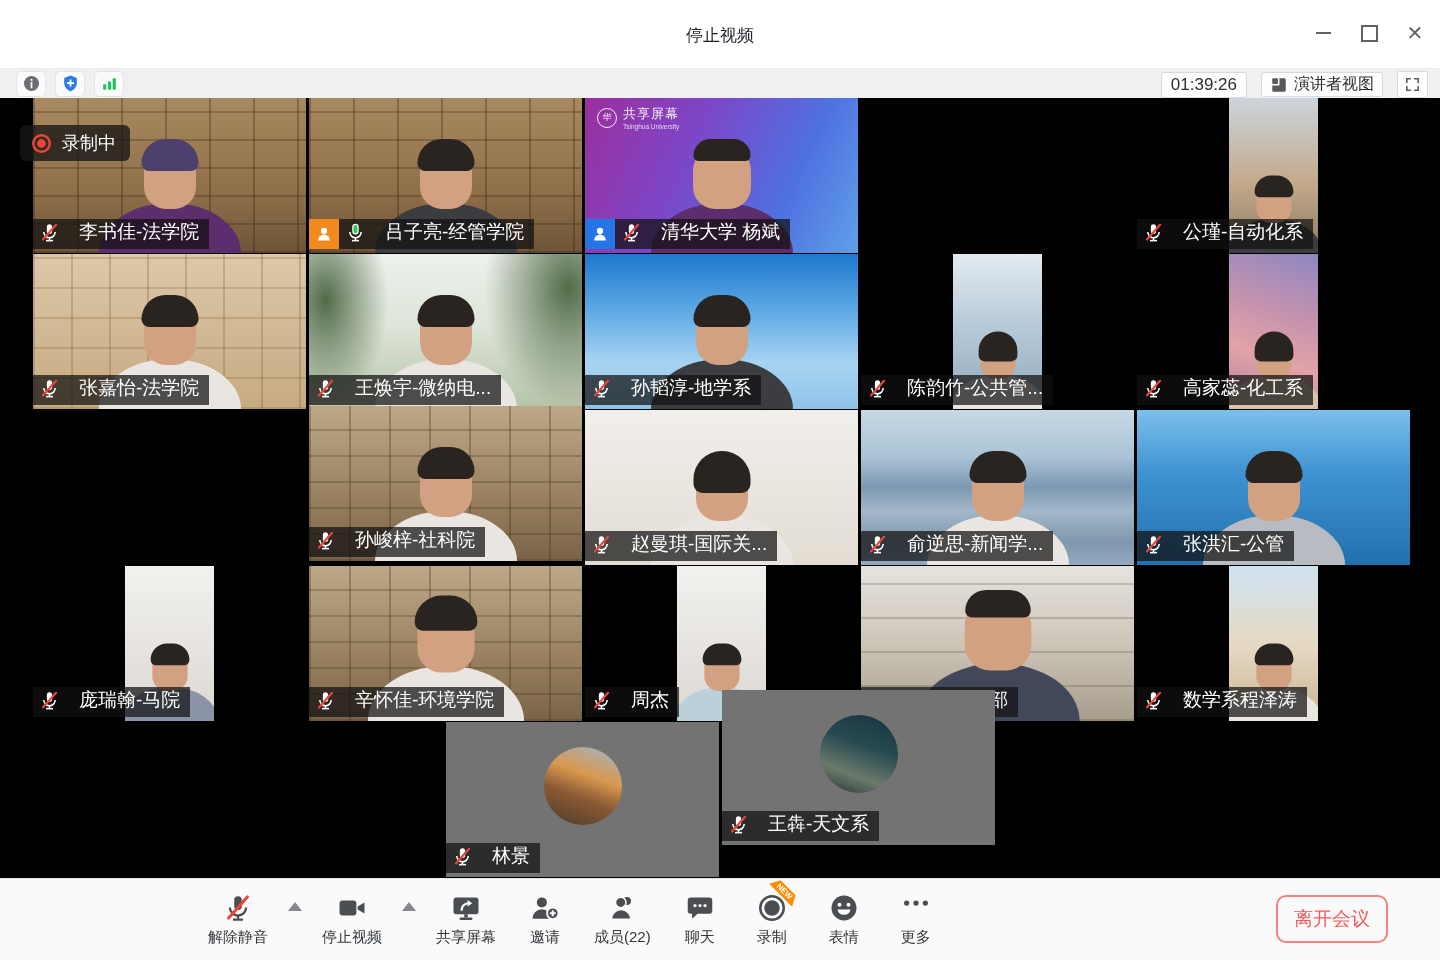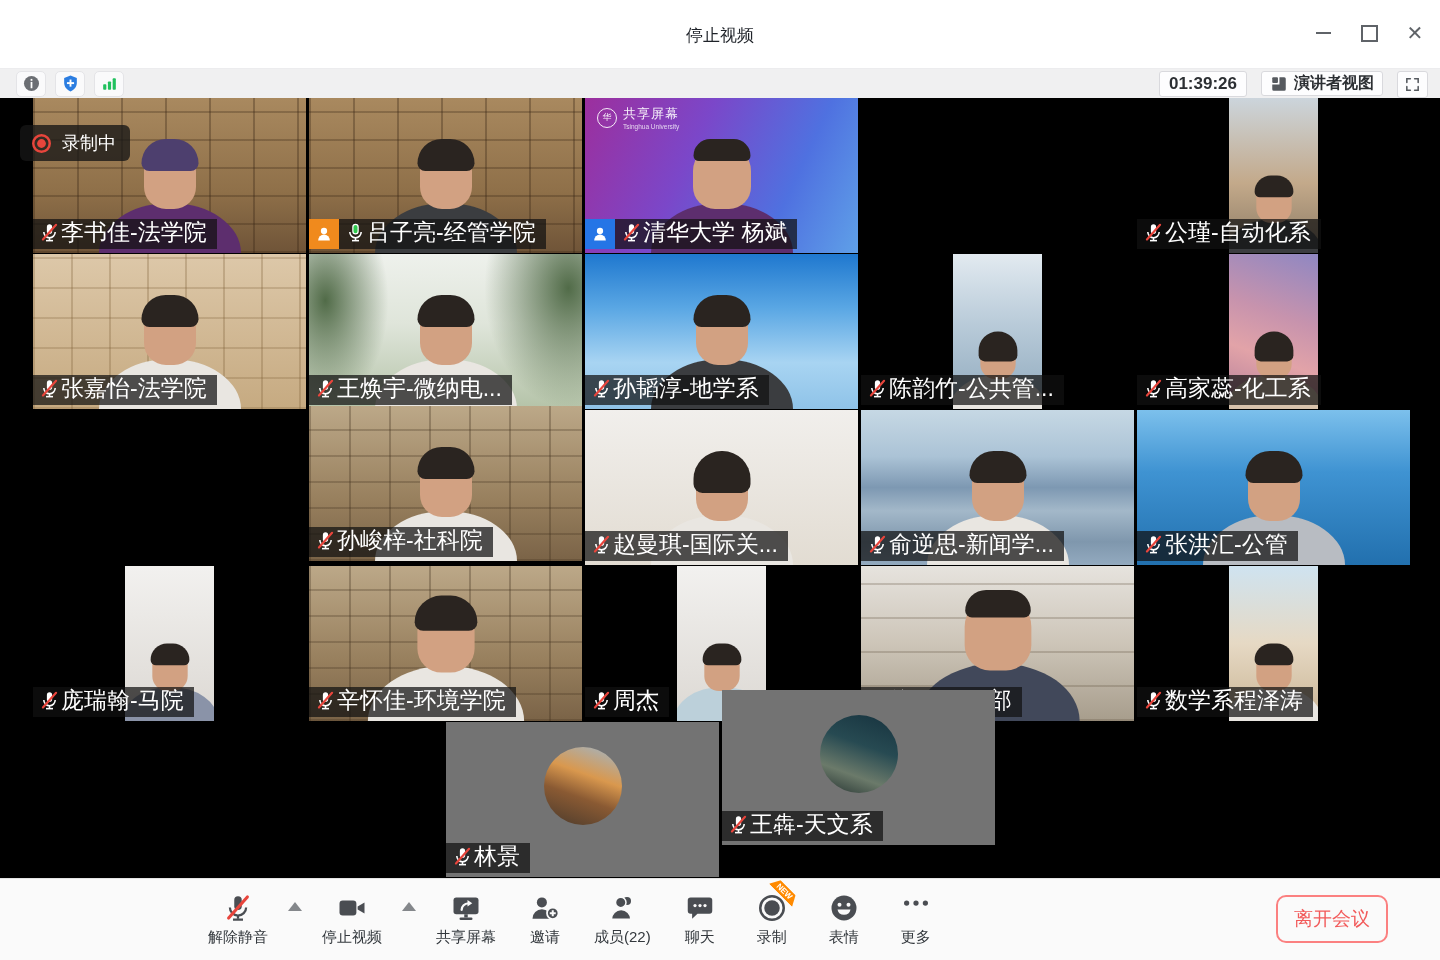--- a/index.html
+++ b/index.html
@@ -13,21 +13,21 @@
   .wincontrols { position:absolute; right:14px; top:22px; display:flex; gap:24px; align-items:center; }
   .wc { width:22px; height:22px; display:flex; align-items:center; justify-content:center; cursor:default; }
   .wc-min::before { content:""; width:15px; height:2px; background:#5f6368; }
   .wc-max::before { content:""; width:13px; height:13px; border:2px solid #5f6368; }
   .wc-close { font-size:20px; color:#5f6368; line-height:1; }
 
   
   .topbar { position:relative; height:30px; background:#f0f0f1; border-top:1px solid #ececee; display:flex; align-items:center; }
   .mini-btn { width:30px; height:26px; margin-left:9px; background:#fafafb; border:1px solid #e4e4e7; border-radius:5px; display:flex; align-items:center; justify-content:center; }
   .mini-btn:first-child{ margin-left:16px; }
-  .topbar-right { position:absolute; right:12px; top:2px; display:flex; align-items:flex-start; gap:14px;font-weight:bold; }
+  .topbar-right { position:absolute; right:12px; top:2px; display:flex; align-items:center; gap:14px; }
   .timer-box { background:#fdfdfe; border:1px solid #d9d9dd; border-radius:3px; padding:2px 9px; font-size:17px; color:#2c2f33; }
   .view-btn { background:#fdfdfe; border:1px solid #d9d9dd; border-radius:3px; padding:1px 8px; font-size:16px; color:#2c2f33; display:flex; align-items:center; gap:6px; }
   .fs-btn { background:#fdfdfe; border:1px solid #d9d9dd; border-radius:3px; width:31px; height:27px; display:flex; align-items:center; justify-content:center; }
 
   
   .stage { position:relative; height:780px; background:#000; }
   .tile { position:absolute; width:273px; height:155px; background:#000; overflow:hidden; }
   .tile .video { position:absolute; inset:0; overflow:hidden; }
   .tile.portrait .video { left:92px; width:89px; top:0; bottom:0; }
   .tile.avatar-tile { background:#737373; }
@@ -63,21 +63,21 @@
 
   
   .avatar{position:absolute;left:50%;top:25px;transform:translateX(-50%);width:78px;height:78px;border-radius:50%;}
   .avatar-mountain{background:linear-gradient(200deg,#9fb6c9 0%,#d9984e 38%,#8a5a33 62%,#4a3a2c 100%);}
   .avatar-observatory{background:linear-gradient(200deg,#16323e 0%,#274a52 40%,#6b7a6a 72%,#243230 100%);}
 
   
   .nameplate{position:absolute;left:0;bottom:4px;display:flex;align-items:stretch;height:30px;max-width:100%;}
   .nameplate .badge{width:30px;display:flex;align-items:center;justify-content:center;color:#fff;flex:0 0 30px;}
   .badge.orange{background:#f08a1d;} .badge.blue{background:#2575e6;}
-  .nameplate .plate{background:rgba(16,16,16,.72);color:#fff;font-size:23px;display:flex;align-items:center;gap:1px;padding:0 10px 4px 6px;white-space:nowrap;overflow:hidden;}
+  .nameplate .plate{background:rgba(16,16,16,.72);color:#fff;font-size:19px;display:flex;align-items:center;gap:19px;padding:0 10px 4px 6px;white-space:nowrap;overflow:hidden;}
   .mic{width:21px;height:21px;flex:0 0 21px;}
 
   
   .rec-badge{position:absolute;left:20px;top:27px;background:rgba(22,22,22,.78);border-radius:6px;height:36px;display:flex;align-items:center;gap:9px;padding:0 14px 0 10px;color:#fff;font-size:18px;}
 
   
   .wm{position:absolute;left:12px;top:7px;display:flex;align-items:center;gap:6px;color:rgba(255,255,255,.92);}
   .wm-seal{width:20px;height:20px;border:1.5px solid rgba(255,255,255,.9);border-radius:50%;display:flex;align-items:center;justify-content:center;font-size:9px;}
   .wm-l1{font-size:13px;letter-spacing:1px;}
   .wm-l2{font-size:6.5px;opacity:.85;}

